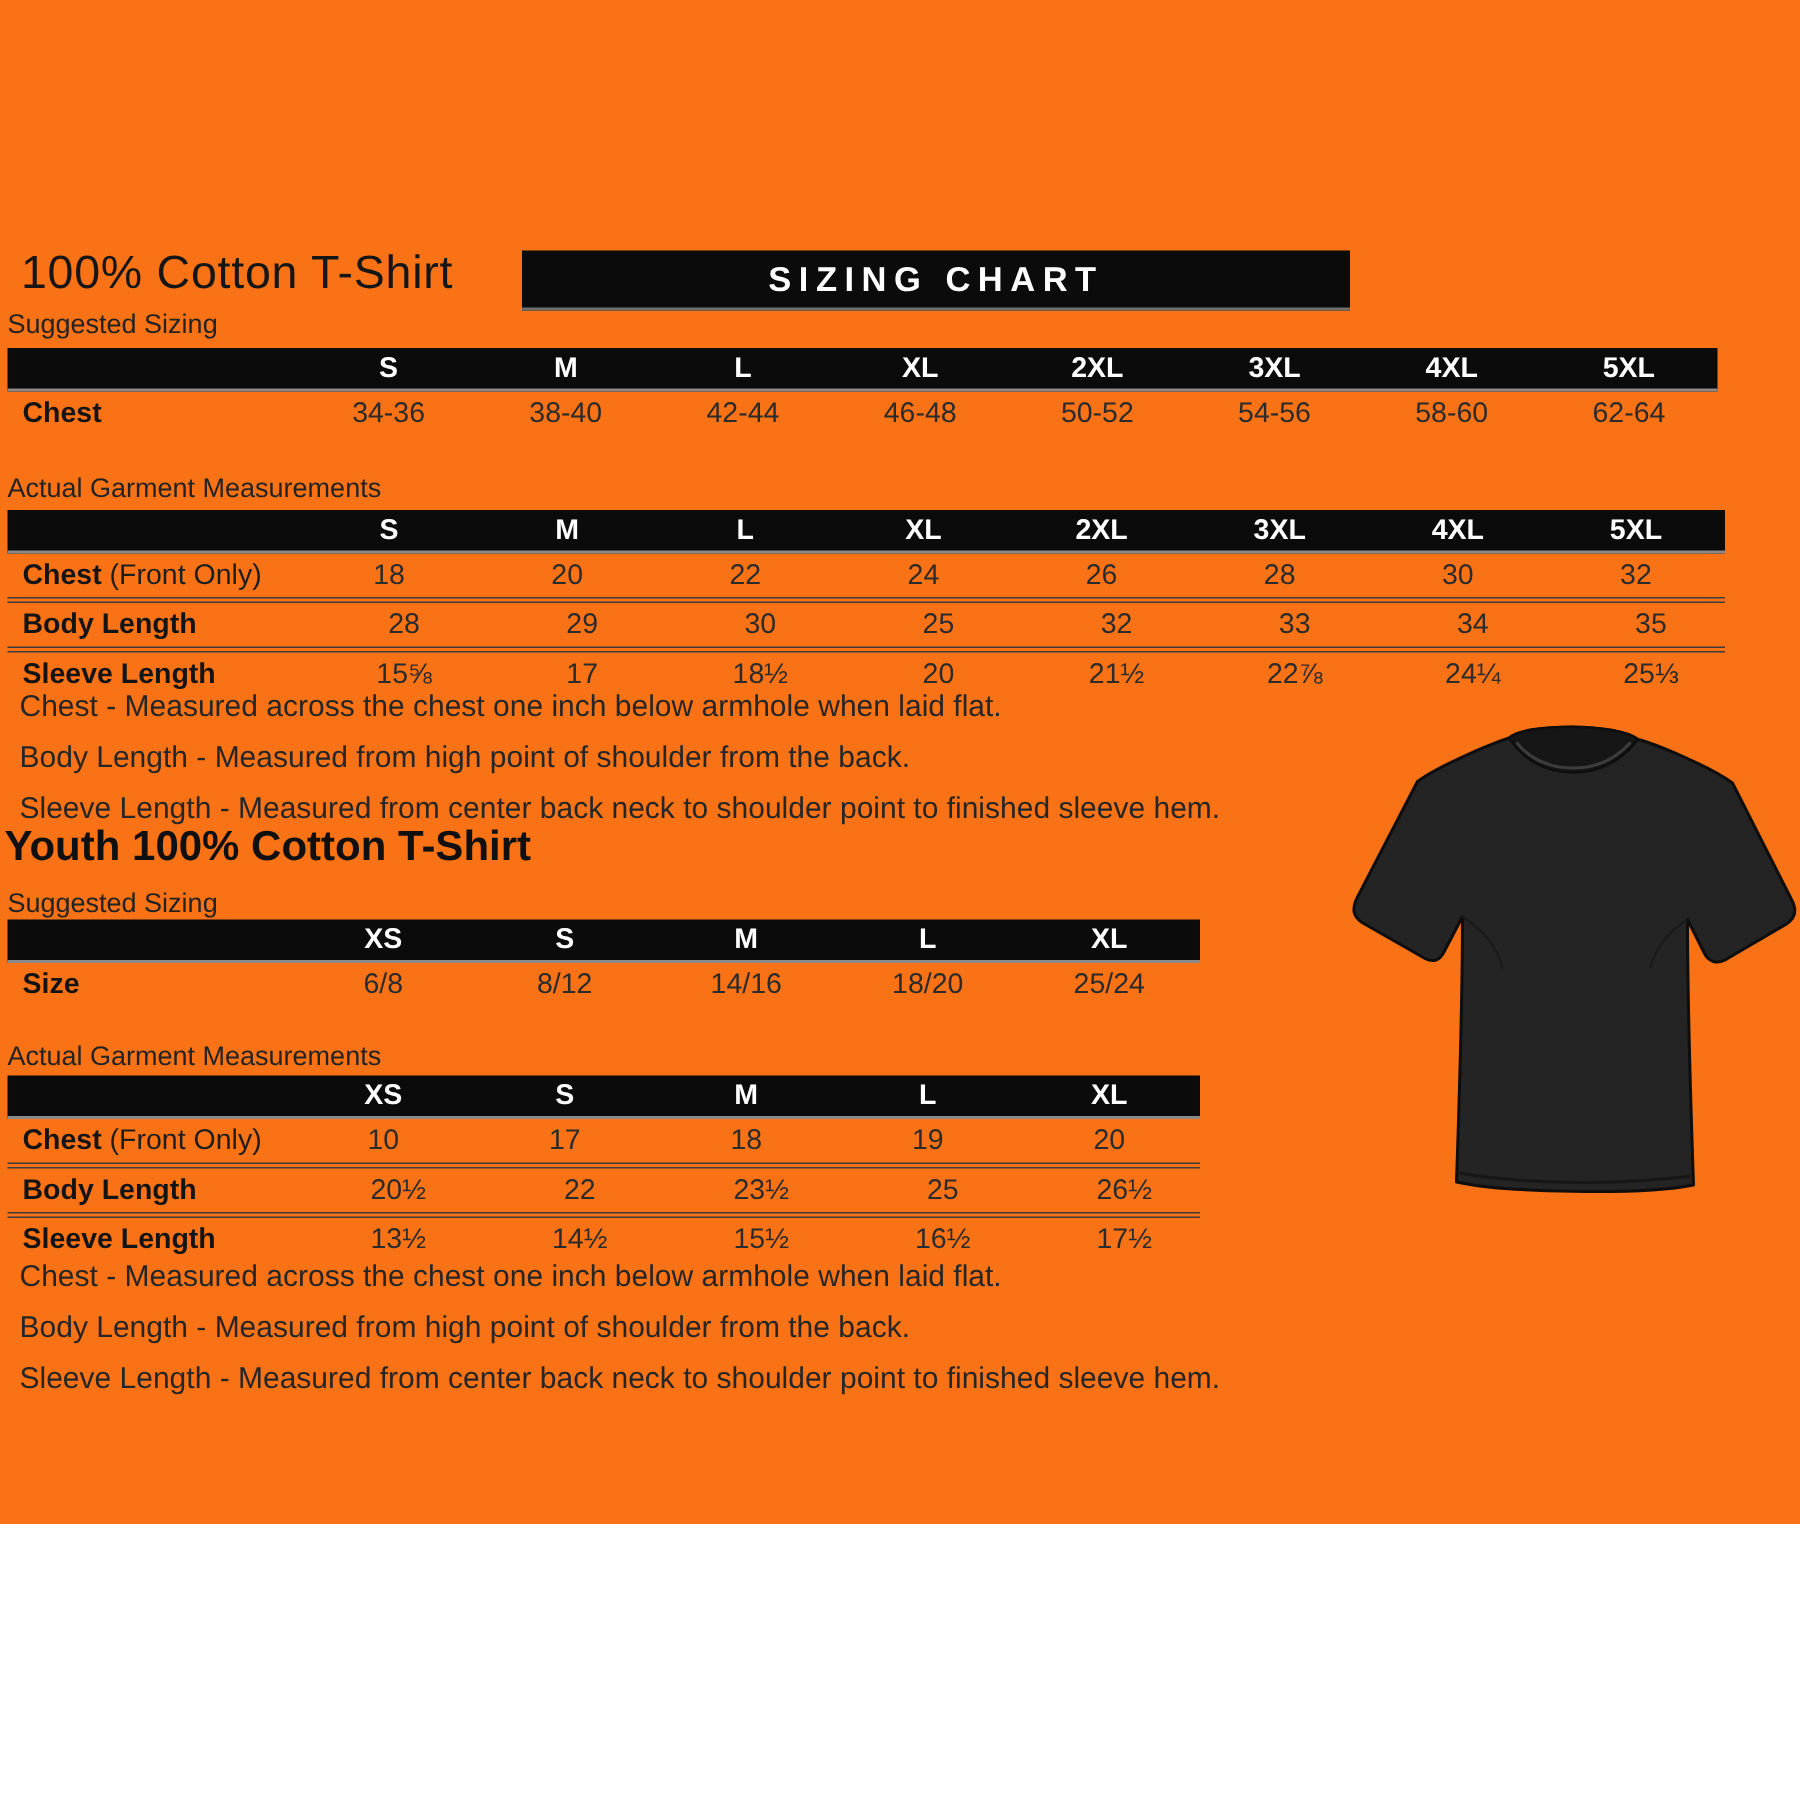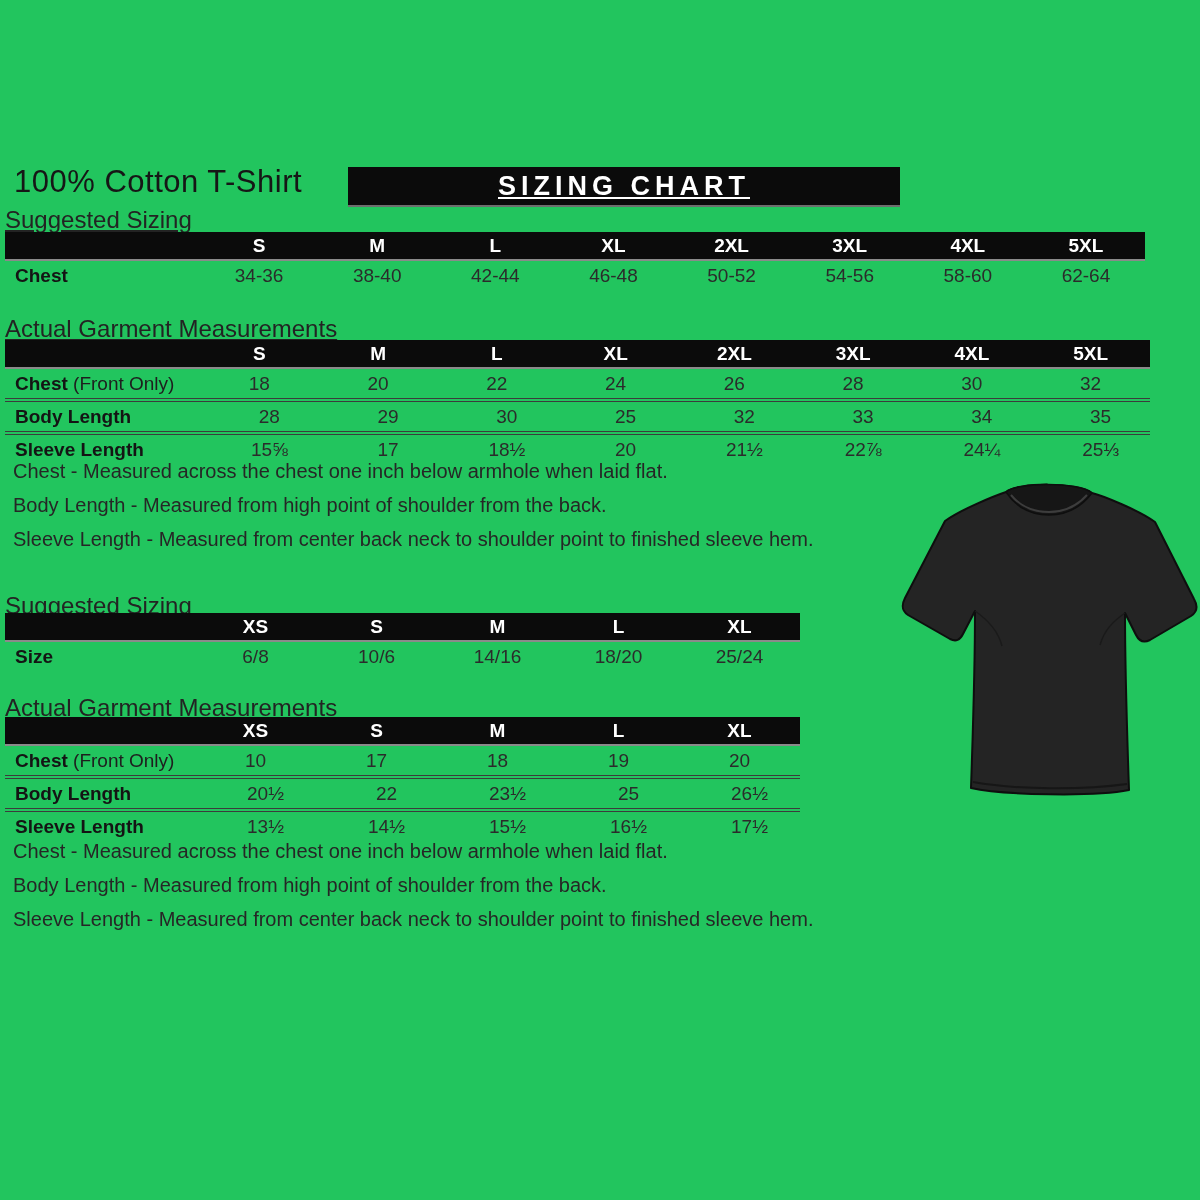--- a/index.html
+++ b/index.html
@@ -1,32 +1,32 @@
 <!DOCTYPE html>
 <html><head>
 <meta charset="utf-8">
 <style>
   html,body{margin:0;padding:0;background:#ffffff;}
   .canvas{
-    position:relative;width:1200px;height:1200px;background:#22c55e;overflow:hidden;
+    position:relative;width:1200px;height:1016px;background:#f97316;overflow:hidden;
     font-family:"Liberation Sans","DejaVu Sans",sans-serif;color:#1e1e1e;
   }
   .page-title{
     position:absolute;left:14px;top:164px;font-size:31px;font-weight:400;
     letter-spacing:0.5px;color:#161616;margin:0;
   }
   .banner{
     position:absolute;left:348px;top:167px;width:552px;height:38px;
     background:#0b0b0b;border-bottom:2px solid #6e6e6e;
     display:flex;align-items:center;justify-content:center;
   }
   .banner span{
-    color:#ffffff;font-size:27px;font-weight:700;letter-spacing:5px;text-decoration:underline;
-  }
-  .section-label{position:absolute;font-size:24px;color:#232323;text-decoration:underline;}
+    color:#ffffff;font-size:23px;font-weight:700;letter-spacing:5px;
+  }
+  .section-label{position:absolute;font-size:18px;color:#232323;}
   .youth-title{
     position:absolute;left:3px;top:548px;font-size:28px;font-weight:700;color:#101010;margin:0;
   }
   
   .sizing-table{position:absolute;font-size:19px;}
   .sizing-table .t-head{
     display:flex;align-items:center;background:#0b0b0b;color:#ffffff;
     height:27px;font-weight:700;border-bottom:2px solid #8a8a8a;
   }
   .sizing-table .t-row{display:flex;align-items:center;height:29px;}
@@ -130,36 +130,37 @@
         <div class="t-cell">25⅓</div>
       </div>
     </div>
 
   <div class="notes" style="top:460px;">
     <p>Chest - Measured across the chest one inch below armhole when laid flat.</p>
     <p>Body Length - Measured from high point of shoulder from the back.</p>
     <p>Sleeve Length - Measured from center back neck to shoulder point to finished sleeve hem.</p>
   </div>
 
+  <h2 class="youth-title">Youth 100% Cotton T-Shirt</h2>
 
   <div class="section-label" style="left:5px;top:592px;">Suggested Sizing</div>
 
   <div class="sizing-table youth-w" style="left:5px;top:613px;width:795px;">
       <div class="t-head">
         <div class="t-label"></div>
         <div class="t-cell">XS</div>
         <div class="t-cell">S</div>
         <div class="t-cell">M</div>
         <div class="t-cell">L</div>
         <div class="t-cell">XL</div>
       </div>
       <div class="t-row">
         <div class="t-label"><b>Size</b></div>
         <div class="t-cell">6/8</div>
-        <div class="t-cell">10/6</div>
+        <div class="t-cell">8/12</div>
         <div class="t-cell">14/16</div>
         <div class="t-cell">18/20</div>
         <div class="t-cell">25/24</div>
       </div>
     </div>
 
   <div class="section-label" style="left:5px;top:694px;">Actual Garment Measurements</div>
 
   <div class="sizing-table youth-w" style="left:5px;top:717px;width:795px;">
       <div class="t-head">

